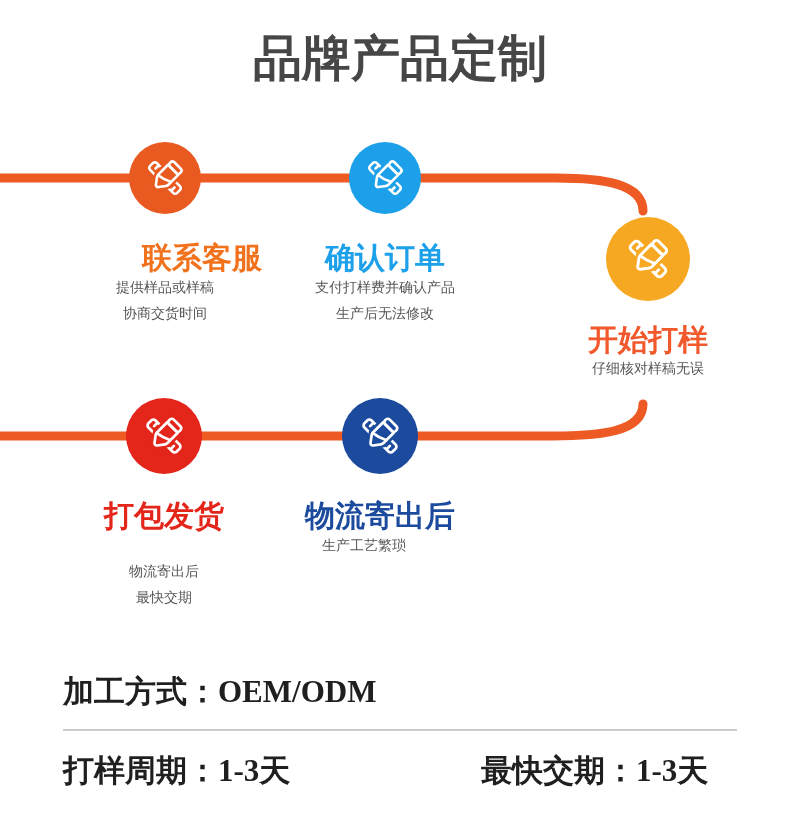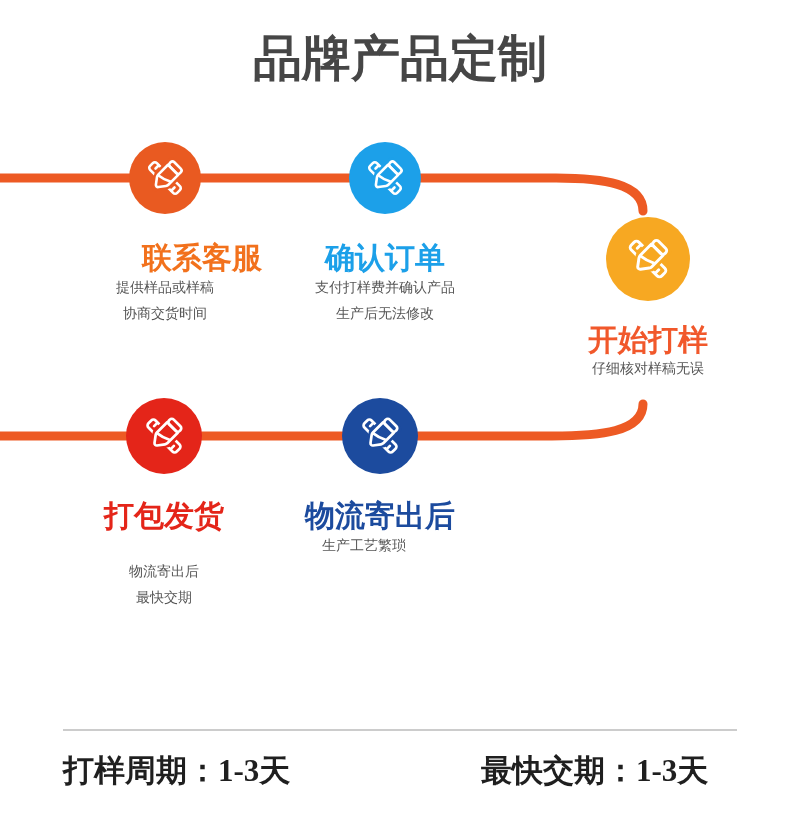--- a/index.html
+++ b/index.html
@@ -130,20 +130,21 @@
       </svg>
     </div>
     <div class="step-label" style="left: 380px; top: 496px; --c: #1C4B9E;">物流寄出后</div>
     <div class="step-desc" style="left:364px;top:533px;">
       <div>生产工艺繁琐</div>
     </div>
   </div>
 
   <div class="spec-table">
     <div class="spec-row r1">
+      <div class="spec-cell left"><span>加工方式</span><span>：</span><span>OEM/ODM</span></div>
     </div>
     <div class="spec-row r2">
       <div class="spec-cell left"><span>打样周期</span><span>：</span><span>1-3天</span></div>
       <div class="spec-cell right"><span>最快交期</span><span>：</span><span>1-3天</span></div>
     </div>
   </div>
 
 </div>
 
 </body></html>

